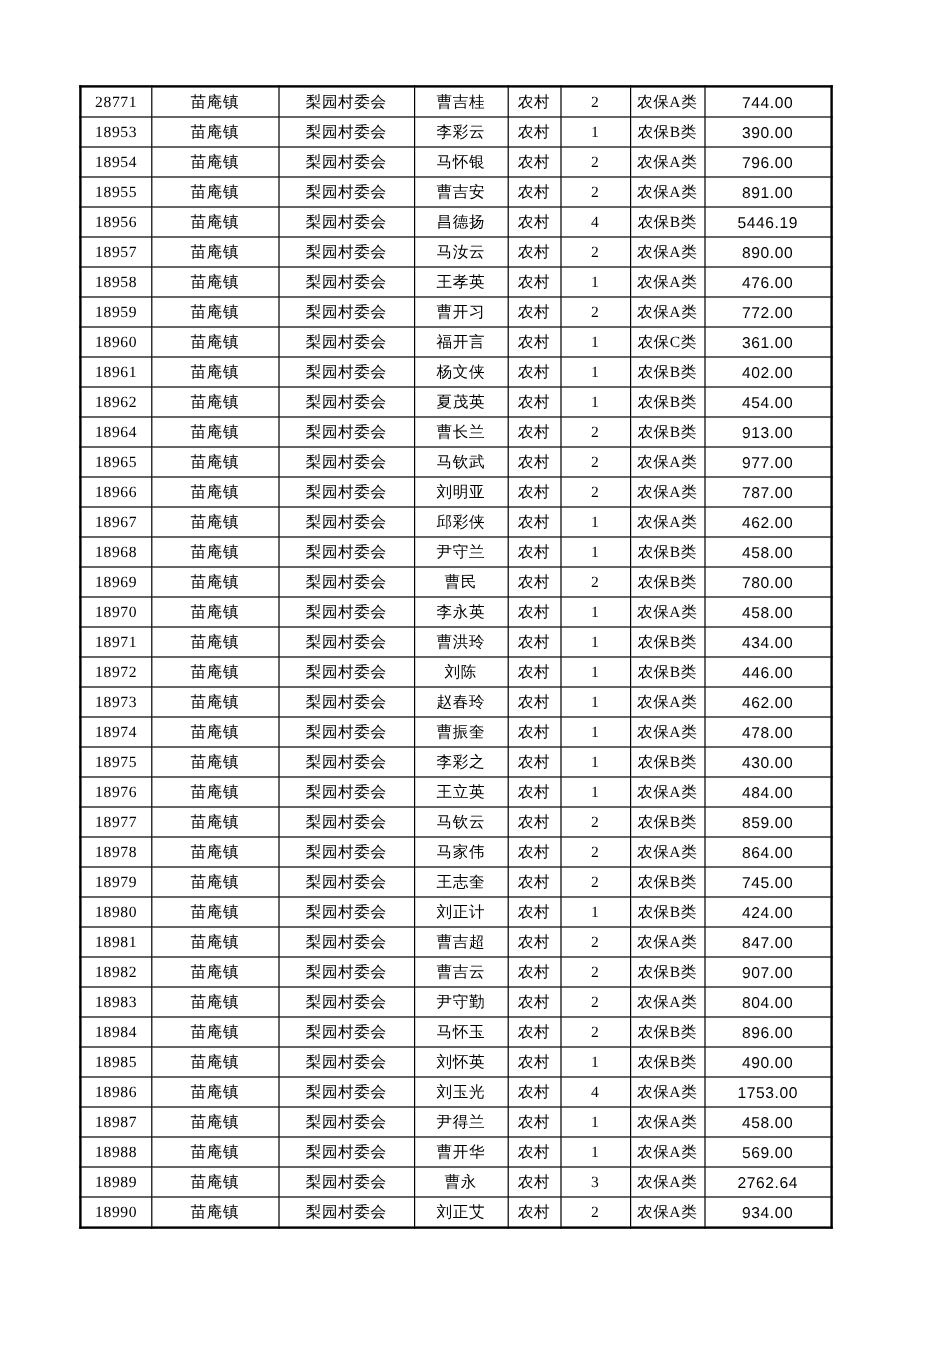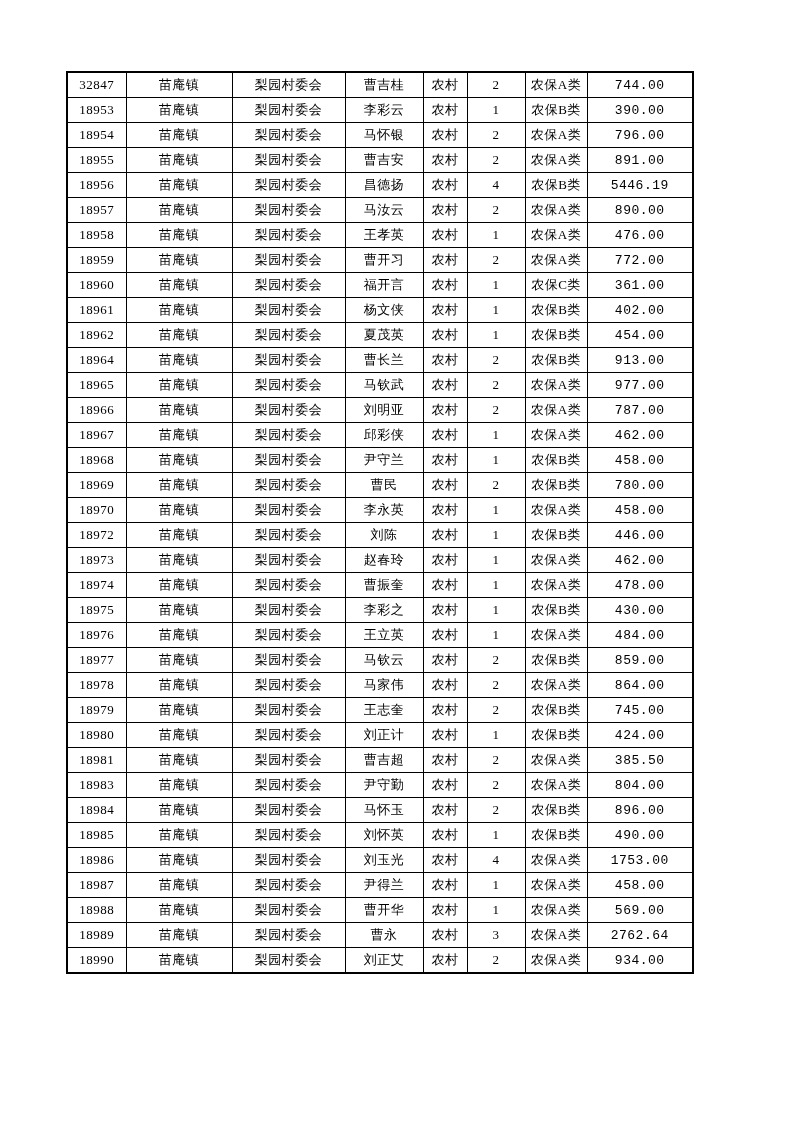--- a/index.html
+++ b/index.html
@@ -35,40 +35,40 @@
     height: 24px;
     padding: 0 2px;
     text-align: center;
     vertical-align: middle;
     font-size: 13px;
     letter-spacing: 0.5px;
     overflow: hidden;
     white-space: nowrap;
   }
   td.c-id     { font-family: "Liberation Serif", "DejaVu Serif", serif; }
-  td.c-amount { font-family: Liberation Mono, monospace; margin-top: 21px; }
+  td.c-amount { font-family: Liberation Sans, sans-serif; margin-top: 21px; }
 </style>
 </head>
 <body>
 
 <div class="sheet">
   <table class="roster">
     <colgroup>
       <col style="width:59px">
       <col style="width:106px">
       <col style="width:113px">
       <col style="width:78px">
       <col style="width:44px">
       <col style="width:58px">
       <col style="width:62px">
       <col style="width:106px">
     </colgroup>
     <tbody>
         <tr>
-    <td class="c-id">32847</td>
+    <td class="c-id">28771</td>
     <td class="c-town">苗庵镇</td>
     <td class="c-village">梨园村委会</td>
     <td class="c-name">曹吉桂</td>
     <td class="c-residence">农村</td>
     <td class="c-count">2</td>
     <td class="c-type">农保A类</td>
     <td class="c-amount">744.00</td>
   </tr>
         <tr>
     <td class="c-id">18953</td>
@@ -234,20 +234,30 @@
     <td class="c-id">18970</td>
     <td class="c-town">苗庵镇</td>
     <td class="c-village">梨园村委会</td>
     <td class="c-name">李永英</td>
     <td class="c-residence">农村</td>
     <td class="c-count">1</td>
     <td class="c-type">农保A类</td>
     <td class="c-amount">458.00</td>
   </tr>
         <tr>
+    <td class="c-id">18971</td>
+    <td class="c-town">苗庵镇</td>
+    <td class="c-village">梨园村委会</td>
+    <td class="c-name">曹洪玲</td>
+    <td class="c-residence">农村</td>
+    <td class="c-count">1</td>
+    <td class="c-type">农保B类</td>
+    <td class="c-amount">434.00</td>
+  </tr>
+        <tr>
     <td class="c-id">18972</td>
     <td class="c-town">苗庵镇</td>
     <td class="c-village">梨园村委会</td>
     <td class="c-name">刘陈</td>
     <td class="c-residence">农村</td>
     <td class="c-count">1</td>
     <td class="c-type">农保B类</td>
     <td class="c-amount">446.00</td>
   </tr>
         <tr>
@@ -331,21 +341,31 @@
     <td class="c-amount">424.00</td>
   </tr>
         <tr>
     <td class="c-id">18981</td>
     <td class="c-town">苗庵镇</td>
     <td class="c-village">梨园村委会</td>
     <td class="c-name">曹吉超</td>
     <td class="c-residence">农村</td>
     <td class="c-count">2</td>
     <td class="c-type">农保A类</td>
-    <td class="c-amount">385.50</td>
+    <td class="c-amount">847.00</td>
+  </tr>
+        <tr>
+    <td class="c-id">18982</td>
+    <td class="c-town">苗庵镇</td>
+    <td class="c-village">梨园村委会</td>
+    <td class="c-name">曹吉云</td>
+    <td class="c-residence">农村</td>
+    <td class="c-count">2</td>
+    <td class="c-type">农保B类</td>
+    <td class="c-amount">907.00</td>
   </tr>
         <tr>
     <td class="c-id">18983</td>
     <td class="c-town">苗庵镇</td>
     <td class="c-village">梨园村委会</td>
     <td class="c-name">尹守勤</td>
     <td class="c-residence">农村</td>
     <td class="c-count">2</td>
     <td class="c-type">农保A类</td>
     <td class="c-amount">804.00</td>

